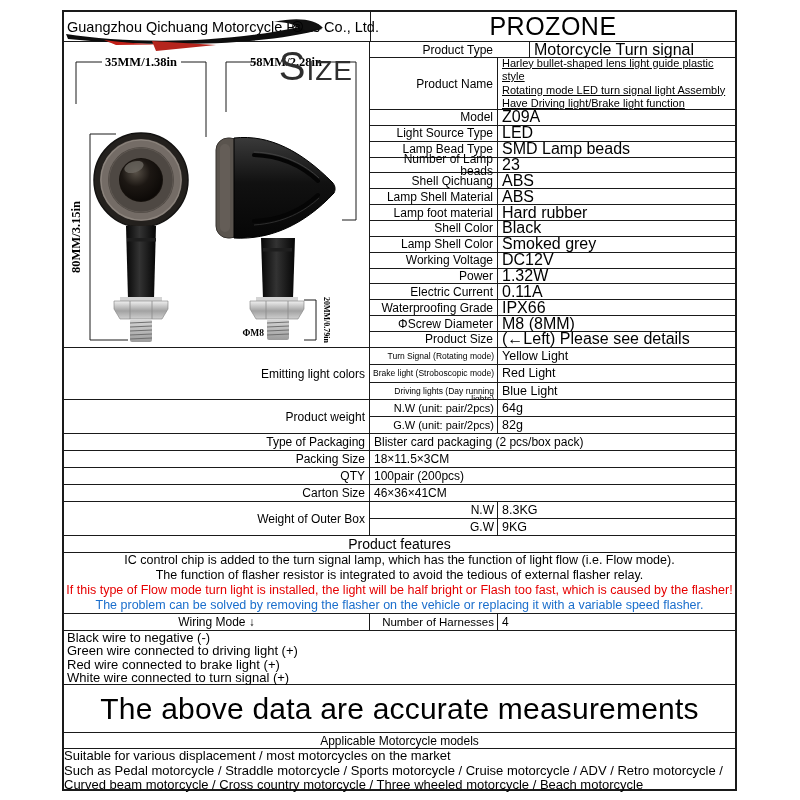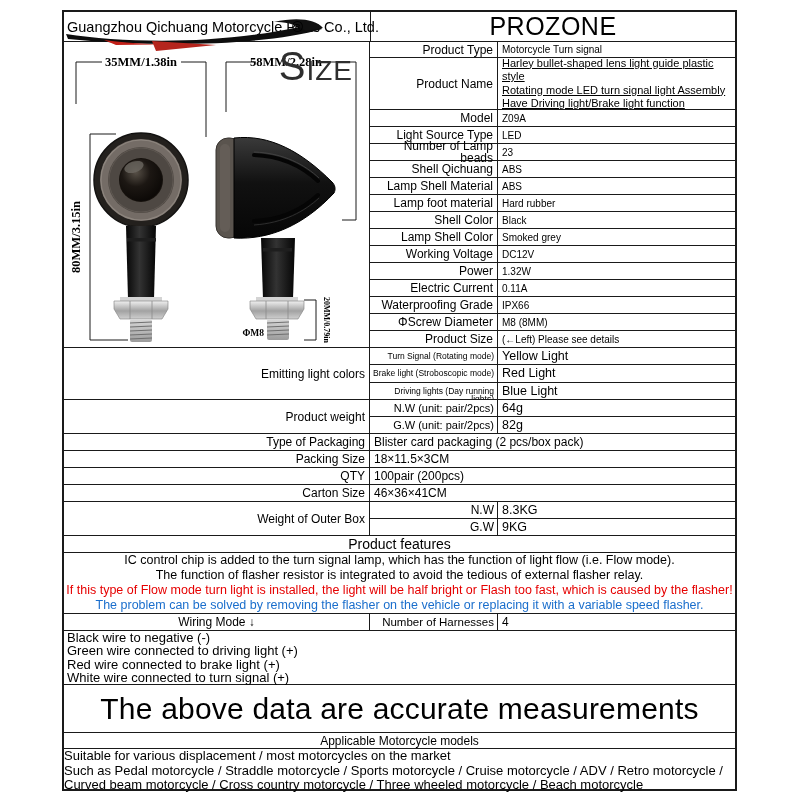--- a/index.html
+++ b/index.html
@@ -17,27 +17,27 @@
   .reg-mark{position:absolute;left:228px;top:6px;z-index:3;font-size:15px;font-weight:bold;}
   .brand-cell{flex:1;display:flex;align-items:center;justify-content:center;font-size:25px;
               letter-spacing:.5px;border-left:1px solid #1a1a1a;box-sizing:border-box;}
   
   .sec-main{height:306px;}
   .size-cell{width:306px;position:relative;box-sizing:border-box;border-right:1px solid #1a1a1a;overflow:hidden;}
   .size-title{position:absolute;right:16px;top:2px;font-size:28px;letter-spacing:1px;color:#2e2e2e;z-index:2;}
   .size-title::first-letter{font-size:40px;}
   .spec-col{flex:1;display:flex;flex-direction:column;}
   .spec-row{display:flex;box-sizing:border-box;border-bottom:1px solid #1a1a1a;flex:1;min-height:0;}
-  .spec-row.h16{flex:none;height:16px;}
+  .spec-row.h16{flex:none;height:16px;gap:32px;}
   .spec-row.h52{flex:none;height:52px;}
   .spec-row.last{border-bottom:none;}
   .sl{width:127px;display:flex;align-items:center;justify-content:flex-end;text-align:right;
       padding-right:4px;box-sizing:border-box;font-size:12px;line-height:12px;}
   .sv{flex:1;display:flex;align-items:center;border-left:1px solid #1a1a1a;padding-left:4px;
-      box-sizing:border-box;font-size:10px;}
+      box-sizing:border-box;font-size:16px;}
   .sv.multi{flex-direction:column;align-items:flex-start;justify-content:center;font-size:11px;line-height:13.5px;text-decoration:underline;}
   
   .merge{width:306px;display:flex;align-items:center;justify-content:flex-end;text-align:right;
          padding-right:4px;box-sizing:border-box;font-size:12px;border-right:1px solid #1a1a1a;}
   .mrows{flex:1;display:flex;flex-direction:column;}
   .mrow{flex:1;display:flex;box-sizing:border-box;border-bottom:1px solid #1a1a1a;min-height:0;}
   .mrow:last-child{border-bottom:none;}
   .mode{width:127px;display:flex;align-items:center;justify-content:flex-end;text-align:right;
         padding-right:3px;box-sizing:border-box;overflow:hidden;}
   .mode.f85{font-size:8.5px;line-height:8.5px;display:block;padding-top:4px;}
@@ -218,20 +218,24 @@
         </div>
         <div class="spec-row">
           <div class="sl">Model</div>
           <div class="sv">Z09A</div>
         </div>
         <div class="spec-row">
           <div class="sl">Light Source Type</div>
           <div class="sv">LED</div>
         </div>
         <div class="spec-row">
+          <div class="sl">Lamp Bead Type</div>
+          <div class="sv">SMD Lamp beads</div>
+        </div>
+        <div class="spec-row">
           <div class="sl">Number of Lamp beads</div>
           <div class="sv">23</div>
         </div>
         <div class="spec-row">
           <div class="sl">Shell Qichuang</div>
           <div class="sv">ABS</div>
         </div>
         <div class="spec-row">
           <div class="sl">Lamp Shell Material</div>
           <div class="sv">ABS</div>

